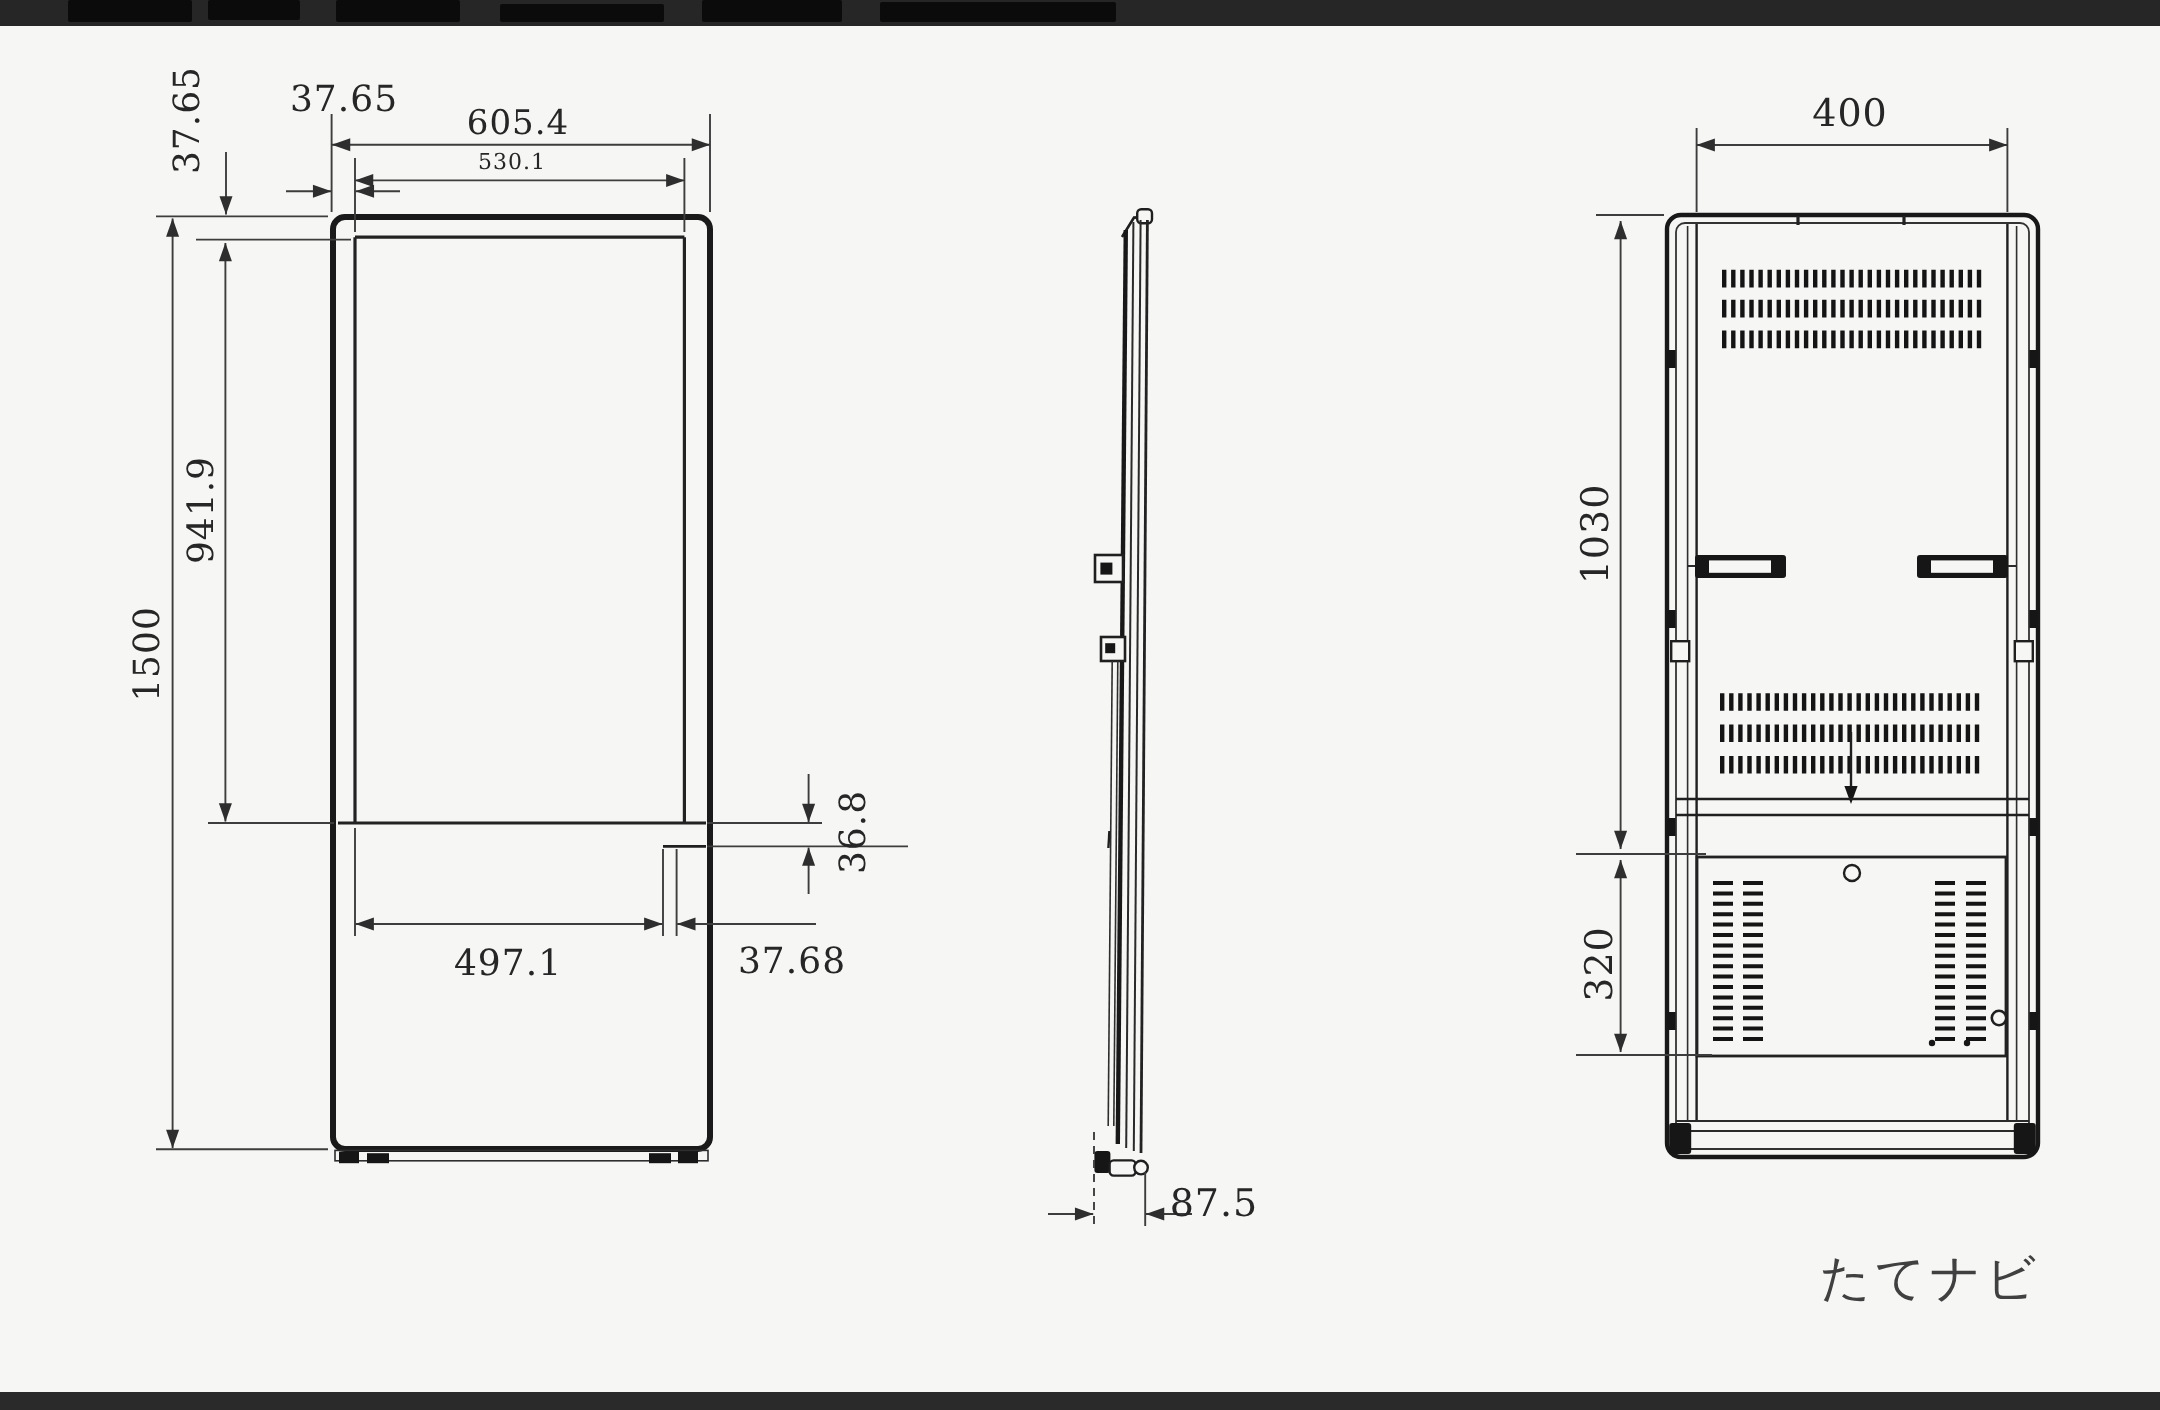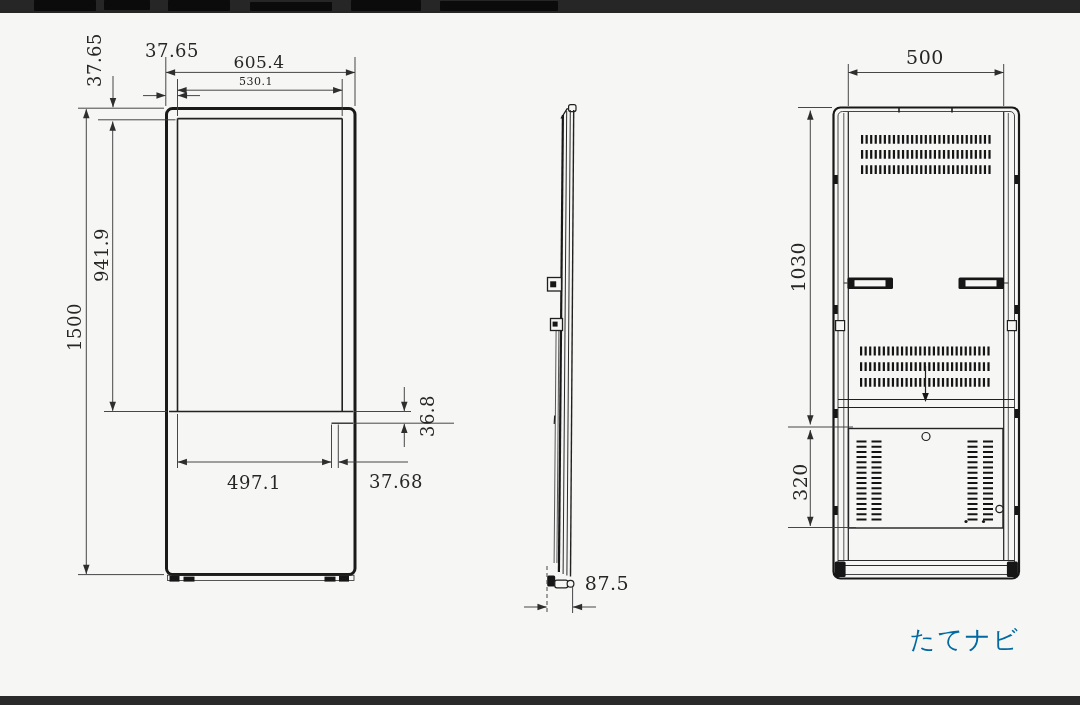--- a/index.html
+++ b/index.html
@@ -8,21 +8,21 @@
   .bar{position:absolute;left:0;width:1080px;background:#262626;}
   #topbar{top:0;height:13px;}
   #botbar{top:696px;height:9px;background:#2a2a2a;}
   .blob{position:absolute;background:#0b0b0b;border-radius:1px;}
   #stage{position:absolute;left:0;top:13px;width:868px;height:683px;}
   svg{position:absolute;left:0;top:0;}
   .dim{position:absolute;color:#262626;font-size:18px;white-space:nowrap;
        transform:translate(-50%,-50%);letter-spacing:.5px;}
   .dim.v{transform:translate(-50%,-50%) rotate(-90deg);}
   .dim.big{font-size:19px;}
-  .caption{position:absolute;color:#0369a1;font-size:25px;letter-spacing:2px;
+  .caption{position:absolute;color:#404040;font-size:25px;letter-spacing:2px;
        font-family:"DejaVu Sans", sans-serif;transform:translate(-50%,-50%);white-space:nowrap;}
   
   .s3{stroke:#1a1a1a;stroke-width:3;fill:none}
   .s22{stroke:#181818;stroke-width:2.2;fill:none}
   .s16{stroke:#222;stroke-width:1.6;fill:none}
   .s14{stroke:#222;stroke-width:1.4;fill:none}
   .s13{stroke:#1f1f1f;stroke-width:1.3;fill:none}
   .s12{stroke:#1f1f1f;stroke-width:1.2;fill:none}
   .s10{stroke:#2a2a2a;stroke-width:1;fill:none}
   .s09{stroke:#333;stroke-width:0.9;fill:none}
@@ -208,20 +208,20 @@
 
   <span class="dim" style="left:259px;top:49px;font-size:17px">605.4</span>
   <span class="dim" style="left:256px;top:68px;font-size:11px">530.1</span>
   <span class="dim" style="left:172px;top:37px">37.65</span>
   <span class="dim v" style="left:94px;top:47px">37.65</span>
   <span class="dim v" style="left:74px;top:314px">1500</span>
   <span class="dim v" style="left:101px;top:242px">941.9</span>
   <span class="dim v" style="left:427px;top:403px">36.8</span>
   <span class="dim" style="left:254px;top:469px">497.1</span>
   <span class="dim" style="left:396px;top:468px">37.68</span>
-  <span class="dim big" style="left:607px;top:570px">87.5</span>
-  <span class="dim big" style="left:925px;top:44px">500</span>
+  <span class="dim big" style="left:607px;top:589px">87.5</span>
+  <span class="dim big" style="left:925px;top:44px">400</span>
   <span class="dim v big" style="left:798px;top:254px">1030</span>
   <span class="dim v big" style="left:800px;top:469px">320</span>
   <span class="caption" style="left:965px;top:626px">たてナビ</span>
 </div>
 
 <div id="botbar" class="bar"></div>
 
 </body></html>

